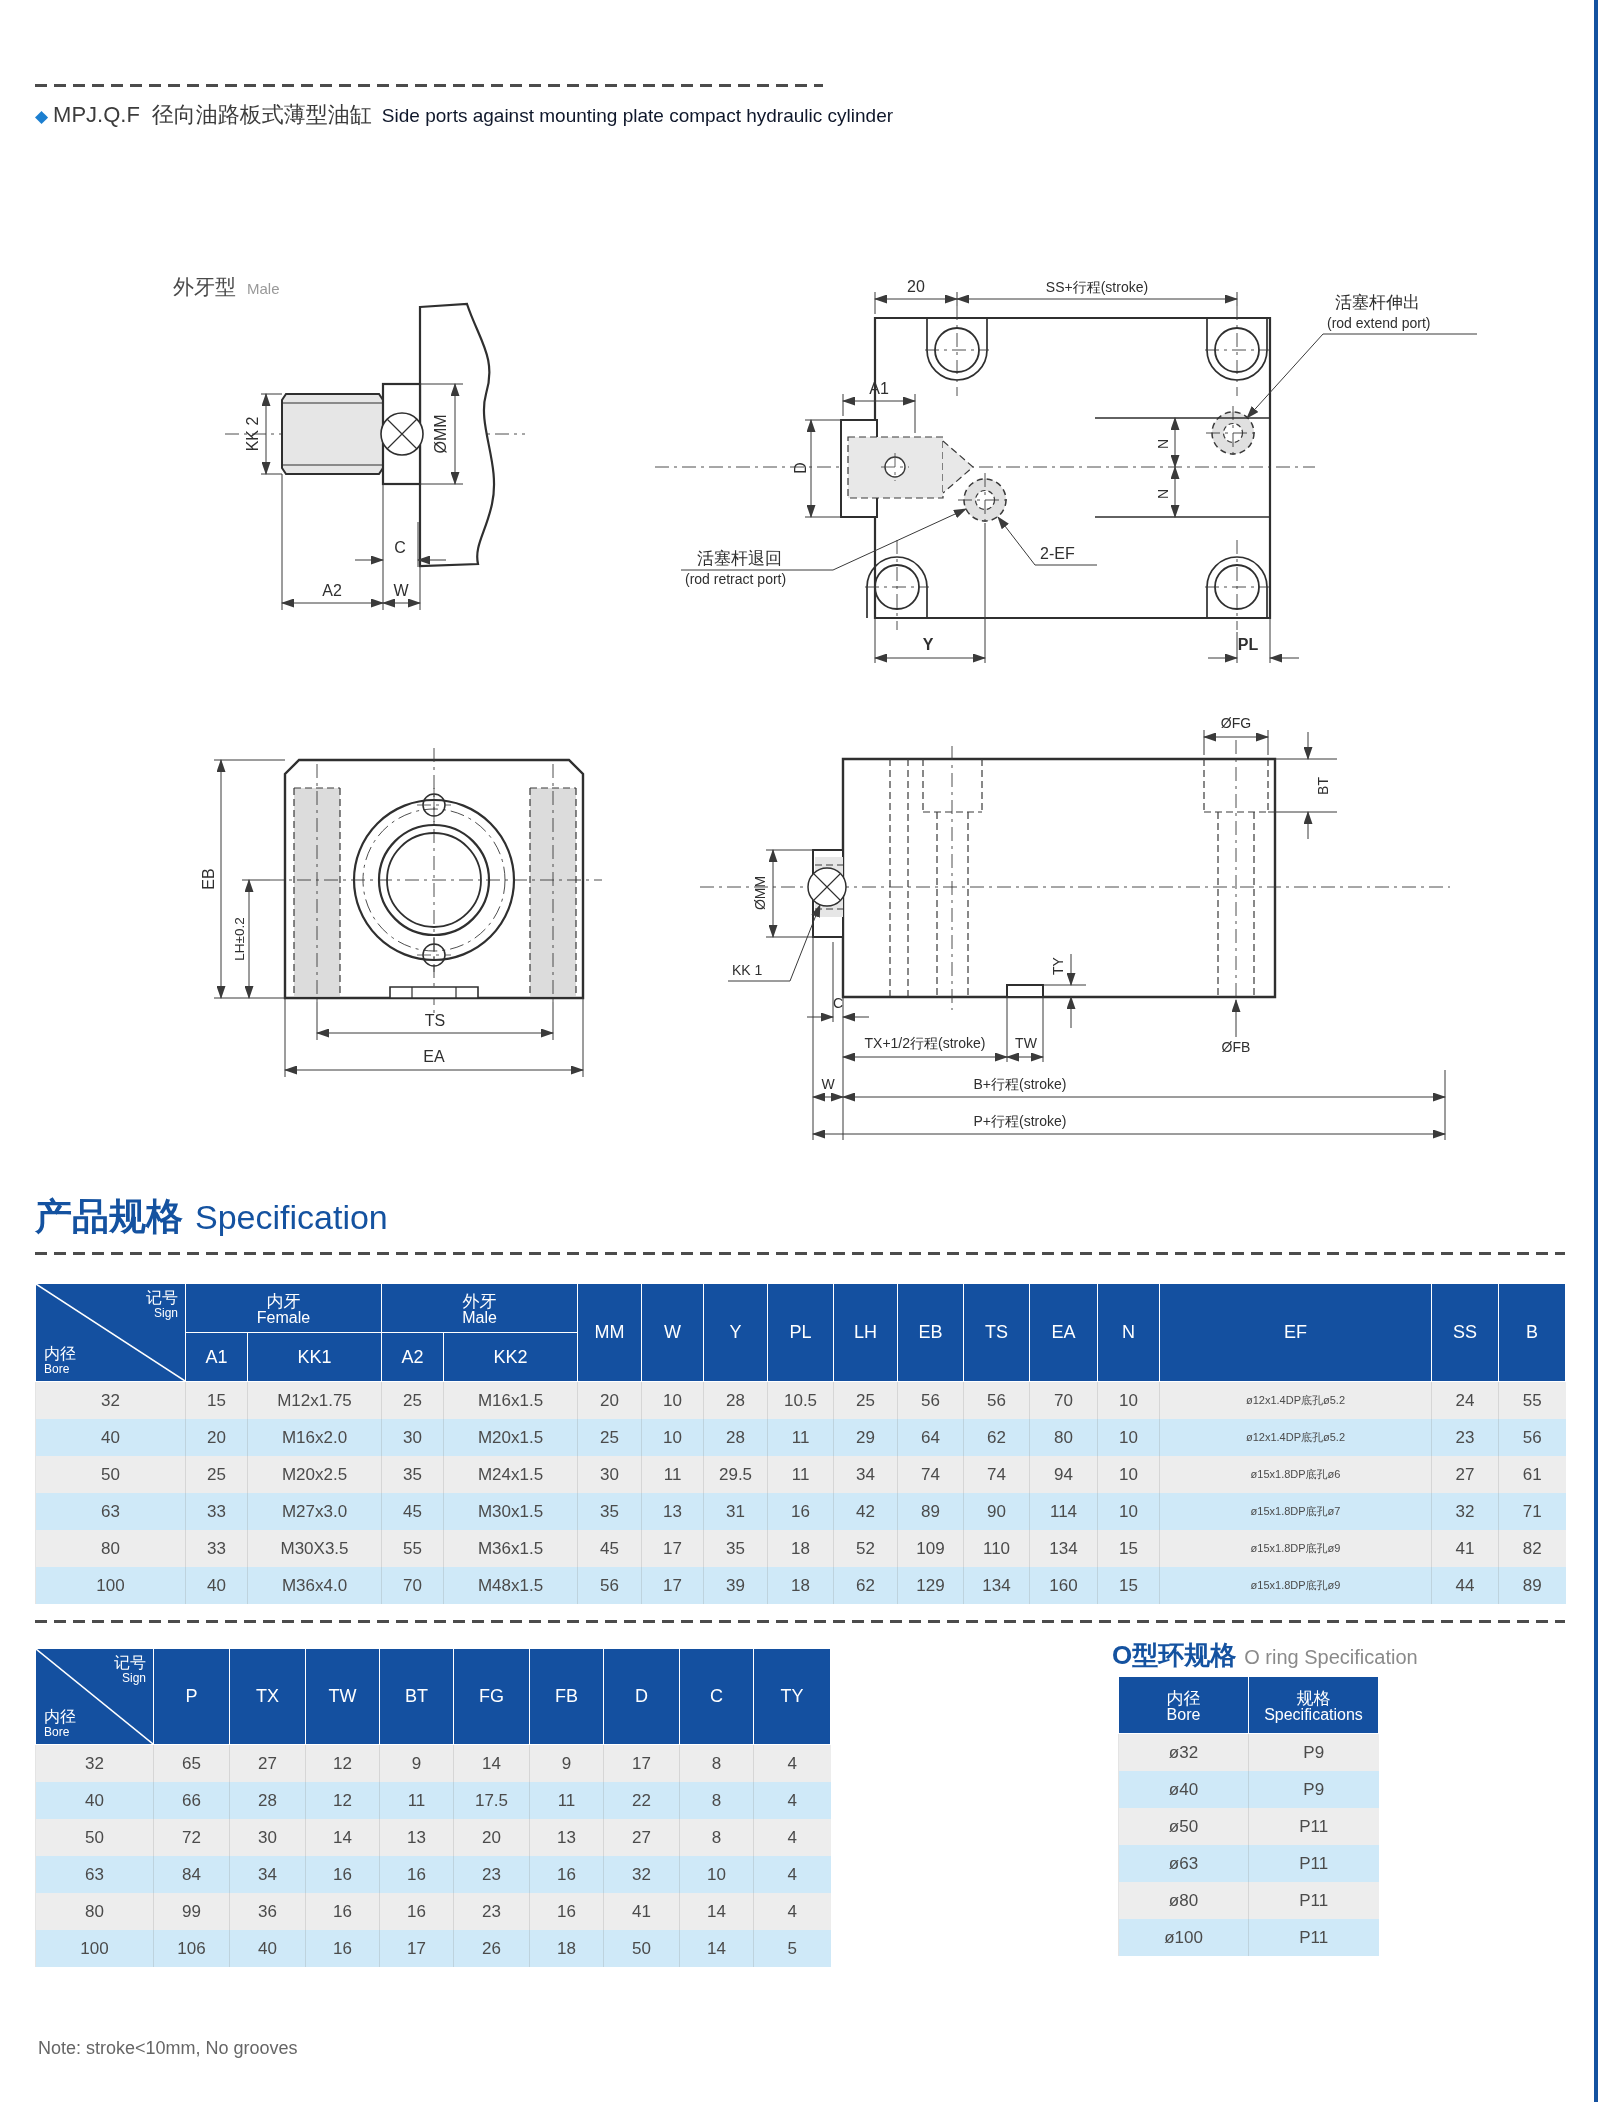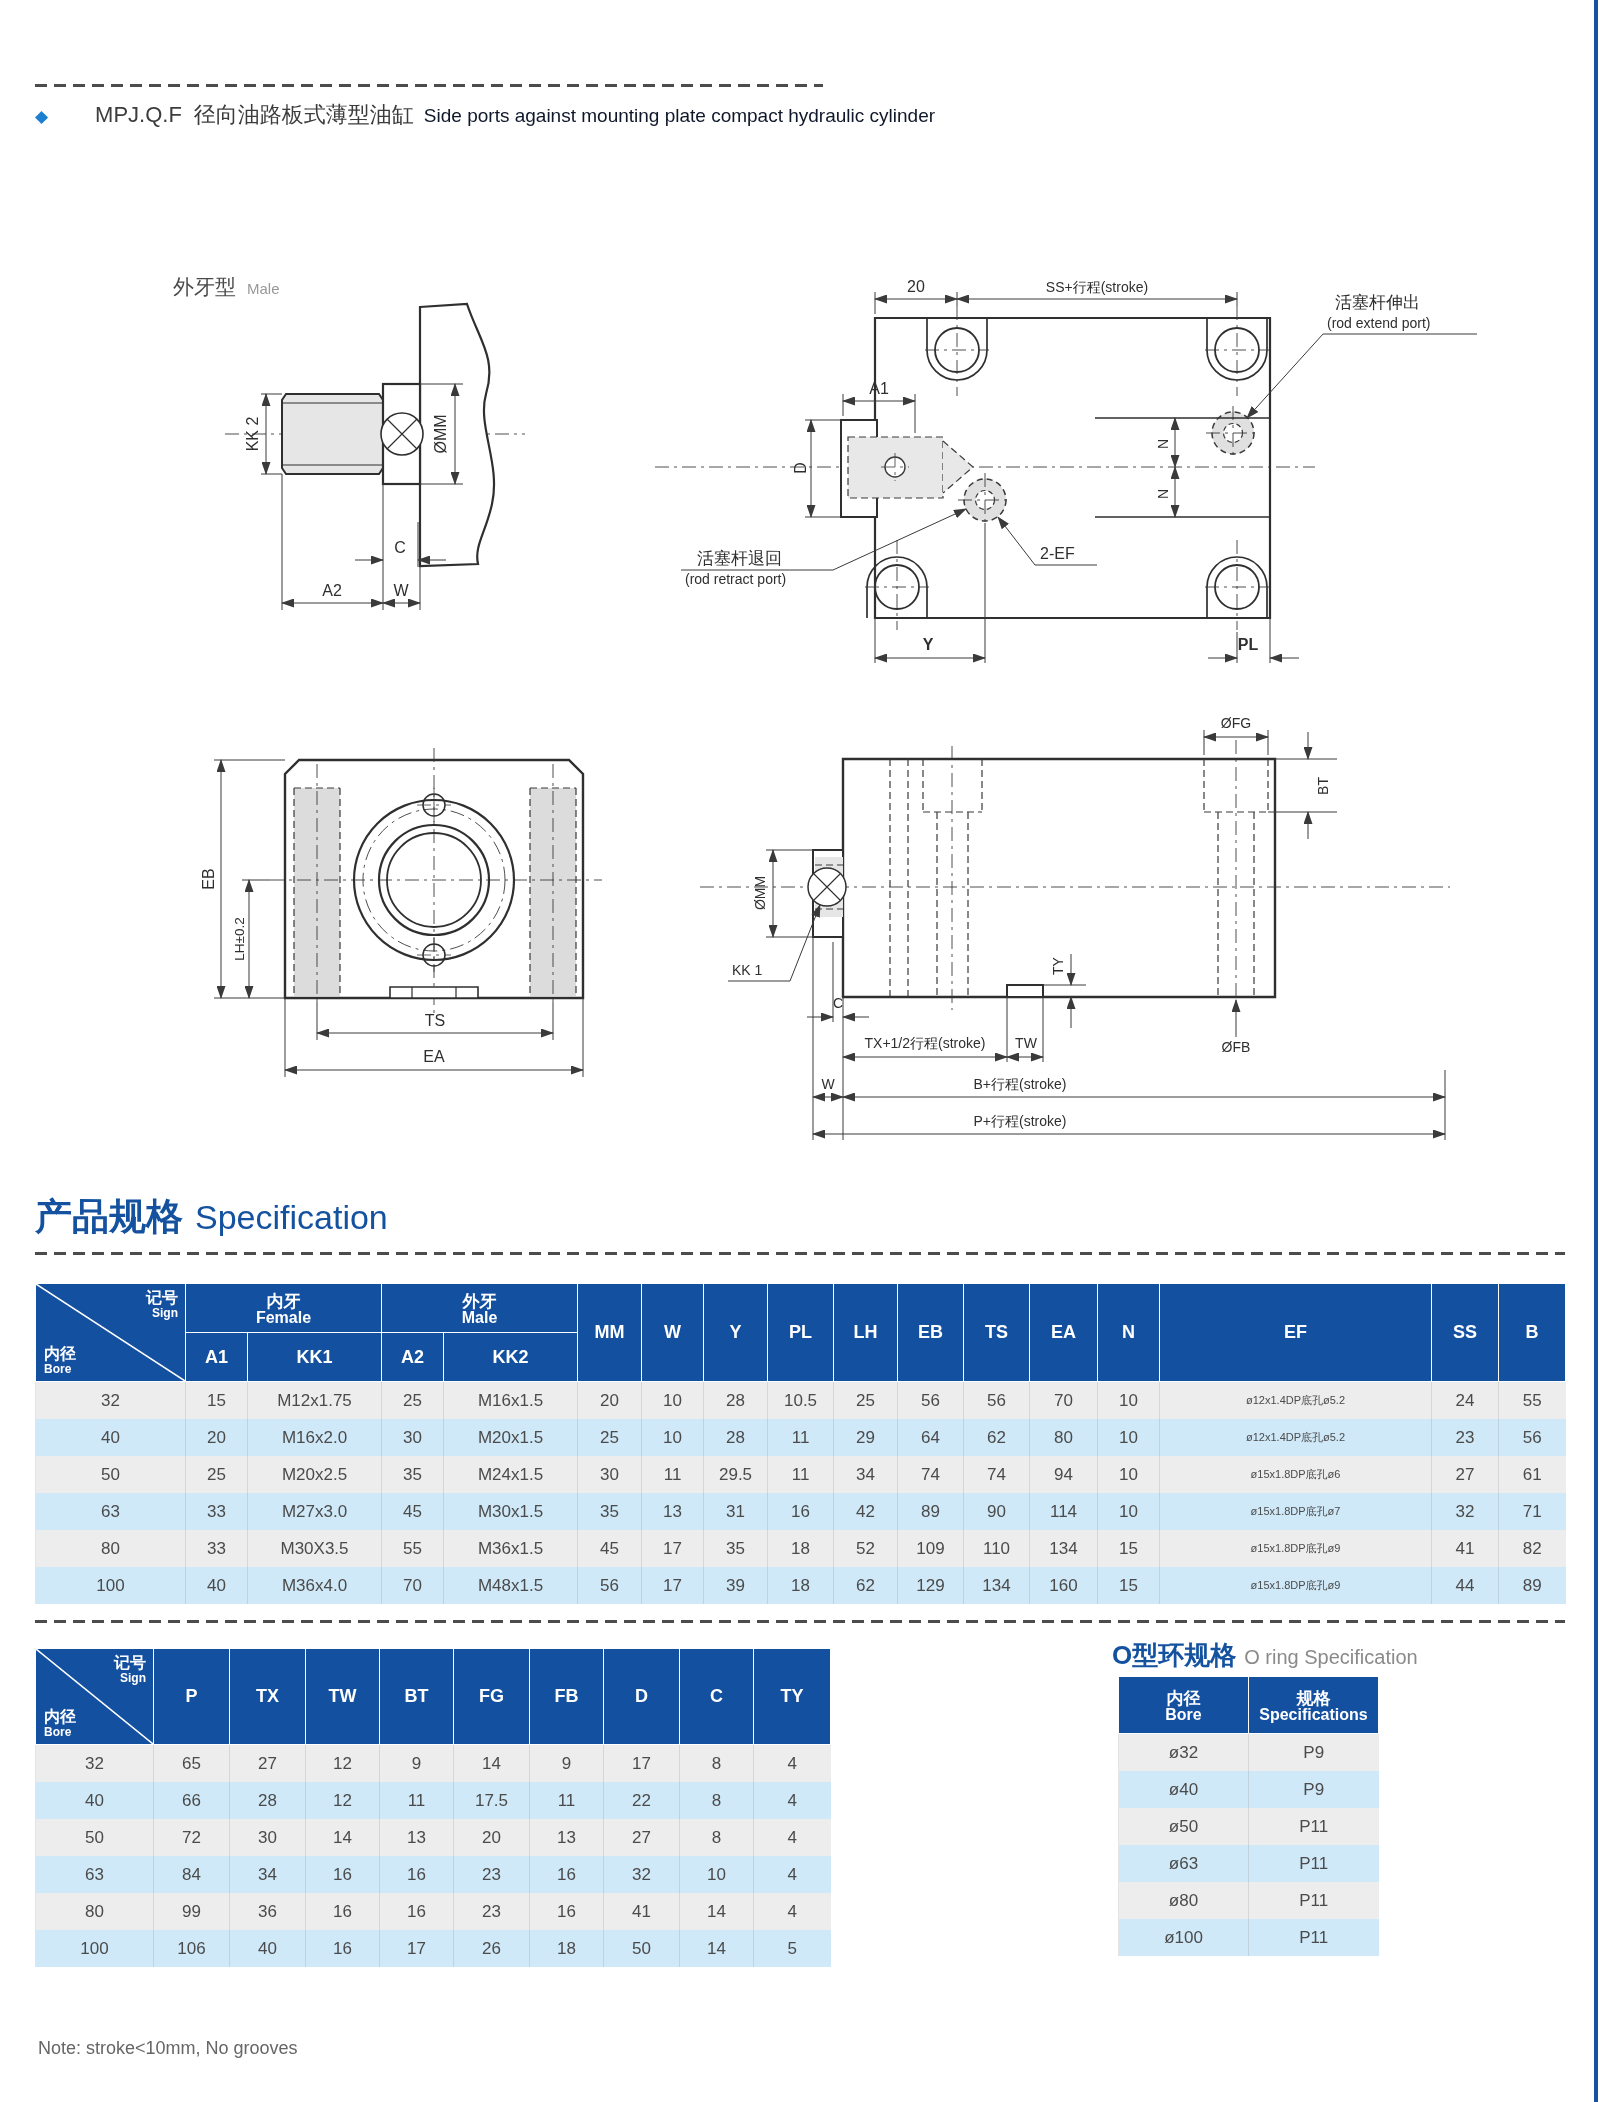--- a/index.html
+++ b/index.html
@@ -5,26 +5,26 @@
   html,body{margin:0;padding:0;background:#fff;}
   #page{position:relative;width:1600px;height:2102px;background:#fff;overflow:hidden;
         font-family:"Liberation Sans","DejaVu Sans",sans-serif;}
   .abs{position:absolute;}
   
   .h-zh{font-size:37px;font-weight:bold;color:#1452a0;}
   .h-en{font-size:34px;font-weight:normal;color:#1452a0;margin-left:12px;}
   .dash-div{height:3px;background:repeating-linear-gradient(90deg,#4c4c4c 0 12px,transparent 12px 19px);}
   .sub{display:flex;align-items:baseline;}
   .sub .dia{color:#1c7fd0;font-size:17px;margin-right:5px;}
-  .sub .zh{font-size:22px;color:#3c3c3c;margin-left:42px;}
+  .sub .zh{font-size:22px;color:#3c3c3c;}
   .sub .en{font-size:19px;color:#0f172a;margin-left:10px;}
   
   table{border-collapse:collapse;table-layout:fixed;}
   th,td{padding:0;text-align:center;vertical-align:middle;}
-  thead th{background:#1450a0;color:#fff;font-weight:bold;border:1px solid #fff;}
+  thead th{background:#1450a0;color:#fff;font-weight:normal;border:1px solid #fff;}
   .th-main{font-size:18px;}
   .th-grp .z{display:block;font-size:17px;line-height:19px;}
   .th-grp .e{display:block;font-size:16px;line-height:13px;}
   tbody td{font-size:17px;color:#4b4b4b;height:37px;border-left:1px solid rgba(130,130,130,.22);}
   tbody tr:nth-child(odd){background:#ededed;}
   tbody tr:nth-child(even){background:#cfe9f8;}
   td.ef{font-size:11px;}
   .diag{position:relative;overflow:hidden;}
   .diag svg{position:absolute;left:0;top:0;width:100%;height:100%;}
   .diag .tr{position:absolute;top:5px;right:7px;text-align:right;}

